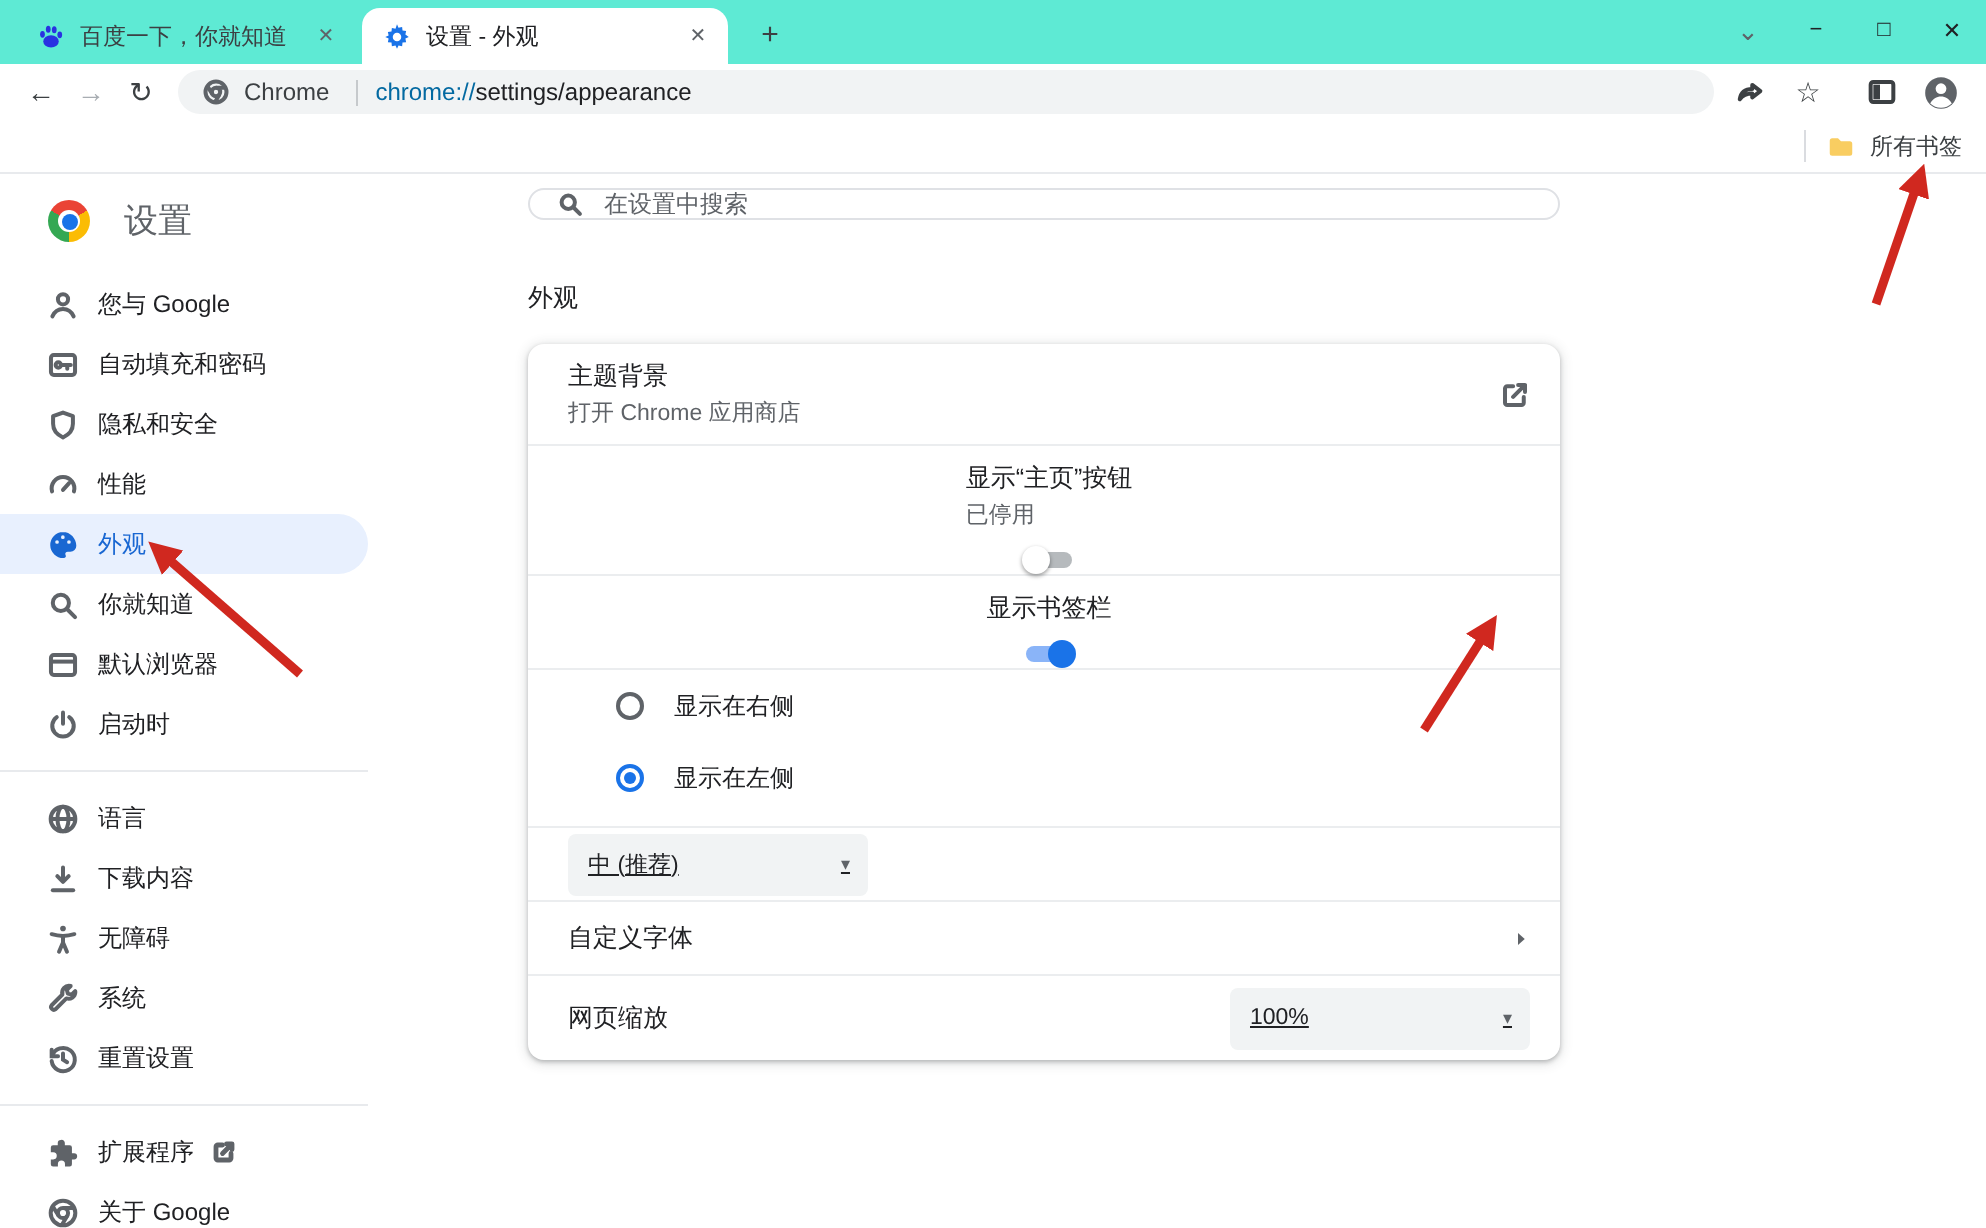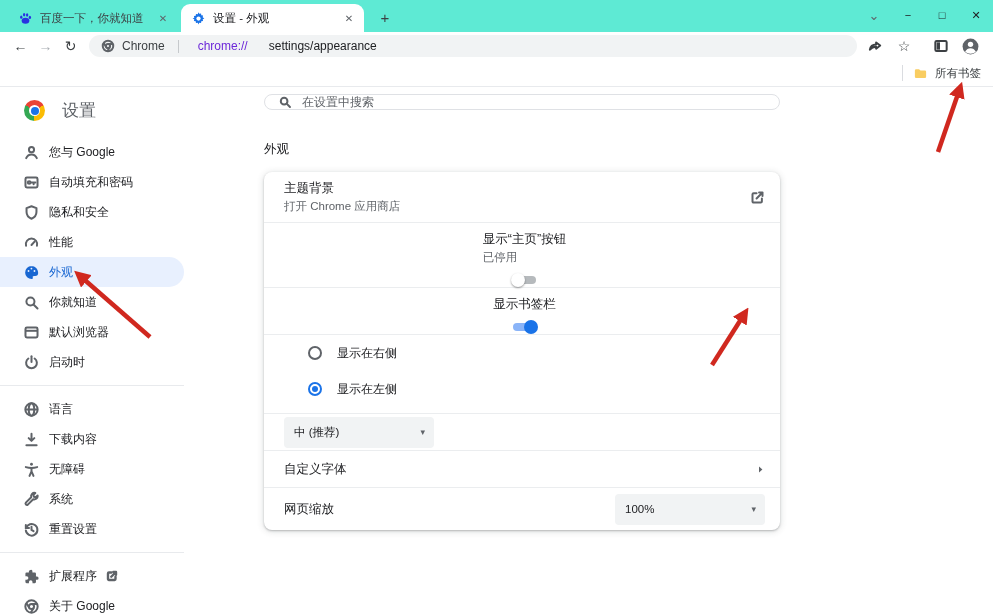--- a/index.html
+++ b/index.html
@@ -19,22 +19,22 @@
   .win-controls { position: absolute; right: 0; top: 0; height: 30px; display: flex; }
   .win-btn { width: 34px; height: 30px; display: flex; align-items: center; justify-content: center; font-size: 11px; color: #202124; cursor: pointer; }
   .win-btn.chev { font-size: 13px; color: #5f6368; }
   
   .navbar { position: absolute; top: 32px; left: 0; right: 0; height: 28px; background: #fff; display: flex; align-items: center; padding: 0 8px; }
   .nav-btn { width: 25px; height: 25px; display: flex; align-items: center; justify-content: center; font-size: 14px; color: #3c4043; cursor: pointer; flex: none; }
   .nav-btn.disabled { color: #a8adb2; }
   .omnibox { flex: none; width: 768px; height: 22px; margin-left: 6px; background: #f1f3f4; border-radius: 12px; display: flex; align-items: center; padding: 0 12px; font-size: 12px; }
   .omni-site { color: #3c4043; margin: 0 4px 0 7px; }
   .omni-div { width: 1px; height: 13px; background: #c6c9cc; margin: 0 9px; }
-  .omni-prefix { color: #6d28d9; margin-left: 10px; }
-  .omni-path { color: #202124; margin-left: 21px; }
+  .omni-prefix { color: #0369a1; }
+  .omni-path { color: #202124; }
   .nav-actions { display: flex; align-items: center; margin-left: 8px; gap: 9px; }
   .act-icon { width: 20px; height: 20px; display: flex; align-items: center; justify-content: center; color: #3c4043; cursor: pointer; font-size: 14px; }
   
   .bookmarkbar { position: absolute; top: 60px; left: 0; right: 0; height: 27px; background: #fff; border-bottom: 1px solid #e8eaed; display: flex; align-items: center; justify-content: flex-end; padding-right: 12px; }
   .bm-divider { width: 1px; height: 16px; background: #dadce0; margin-right: 10px; }
   .bm-item { display: flex; align-items: center; gap: 7px; font-size: 11.5px; color: #3c4043; cursor: pointer; }
   
   .page { position: absolute; top: 88px; left: 0; right: 0; bottom: 0; background: #fff; }
   .sidebar { position: absolute; left: 0; top: 0; width: 184px; }
   .sb-header { display: flex; align-items: center; height: 45px; padding-left: 24px; }
@@ -76,21 +76,21 @@
   .toggle.on .knob { left: 13px; background: #1a73e8; box-shadow: none; }
   
   .row-group { display: block; padding: 0 15px 6px 20px; border-bottom: 1px solid #ebedef; }
   .group-label { padding-top: 11px; font-size: 12.5px; color: #202124; }
   .radio-row { display: flex; align-items: center; height: 36px; padding-left: 24px; cursor: pointer; }
   .radio { width: 14px; height: 14px; border: 2px solid #5f6368; border-radius: 50%; position: relative; flex: none; }
   .radio.checked { border-color: #1a73e8; }
   .radio.checked::after { content: ""; position: absolute; inset: 2px; border-radius: 50%; background: #1a73e8; }
   .radio-label { margin-left: 15px; font-size: 12px; color: #202124; }
   
-  .select { width: 150px; height: 31px; background: #f1f3f4; border-radius: 4px; display: flex; align-items: center; padding: 0 9px 0 10px; font-size: 11.5px; color: #202124; cursor: pointer; flex: none; }
+  .select { width: 150px; height: 31px; background: #f1f3f4; border-radius: 4px; display: flex; align-items: center; padding: 0 9px 0 10px; font-size: 11.5px; color: #202124; cursor: pointer; flex: none; text-decoration: underline; }
   .select .caret { margin-left: auto; color: #5f6368; font-size: 9px; }
   
   .annotations { position: absolute; inset: 0; pointer-events: none; z-index: 50; }
 </style>
 </head>
 <body>
 
 <div class="screen">
 
   <div class="tabbar">

